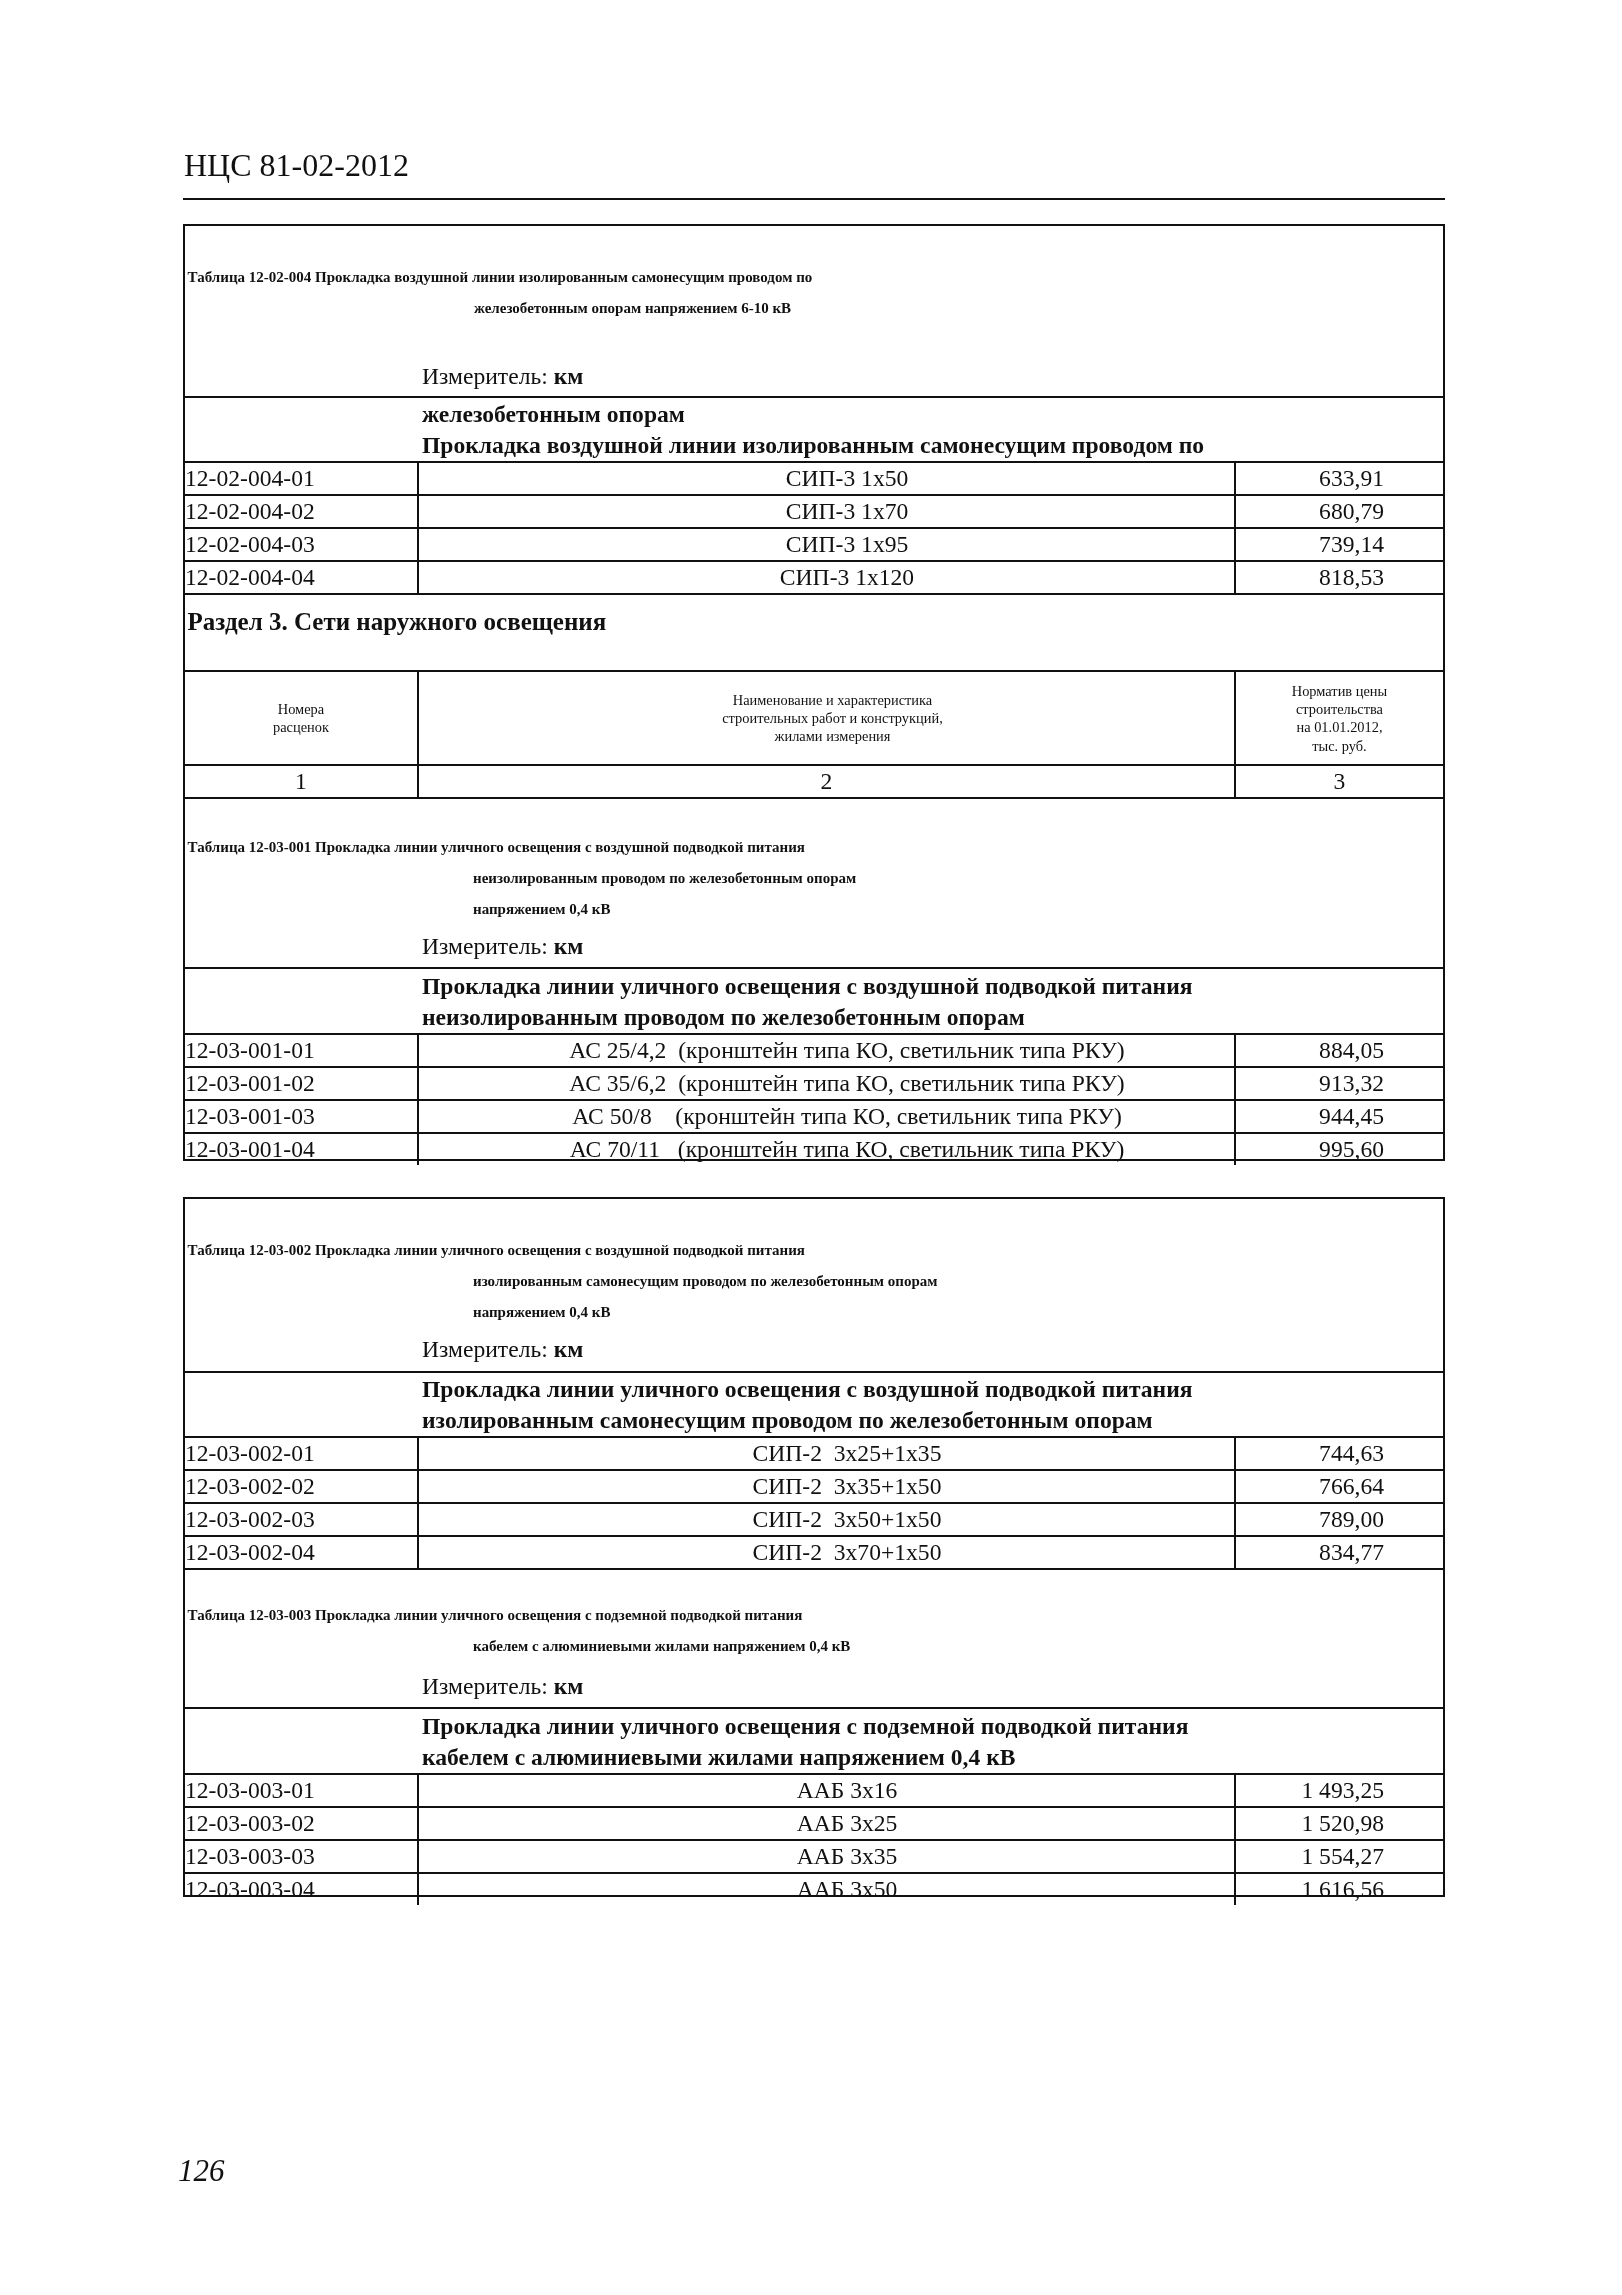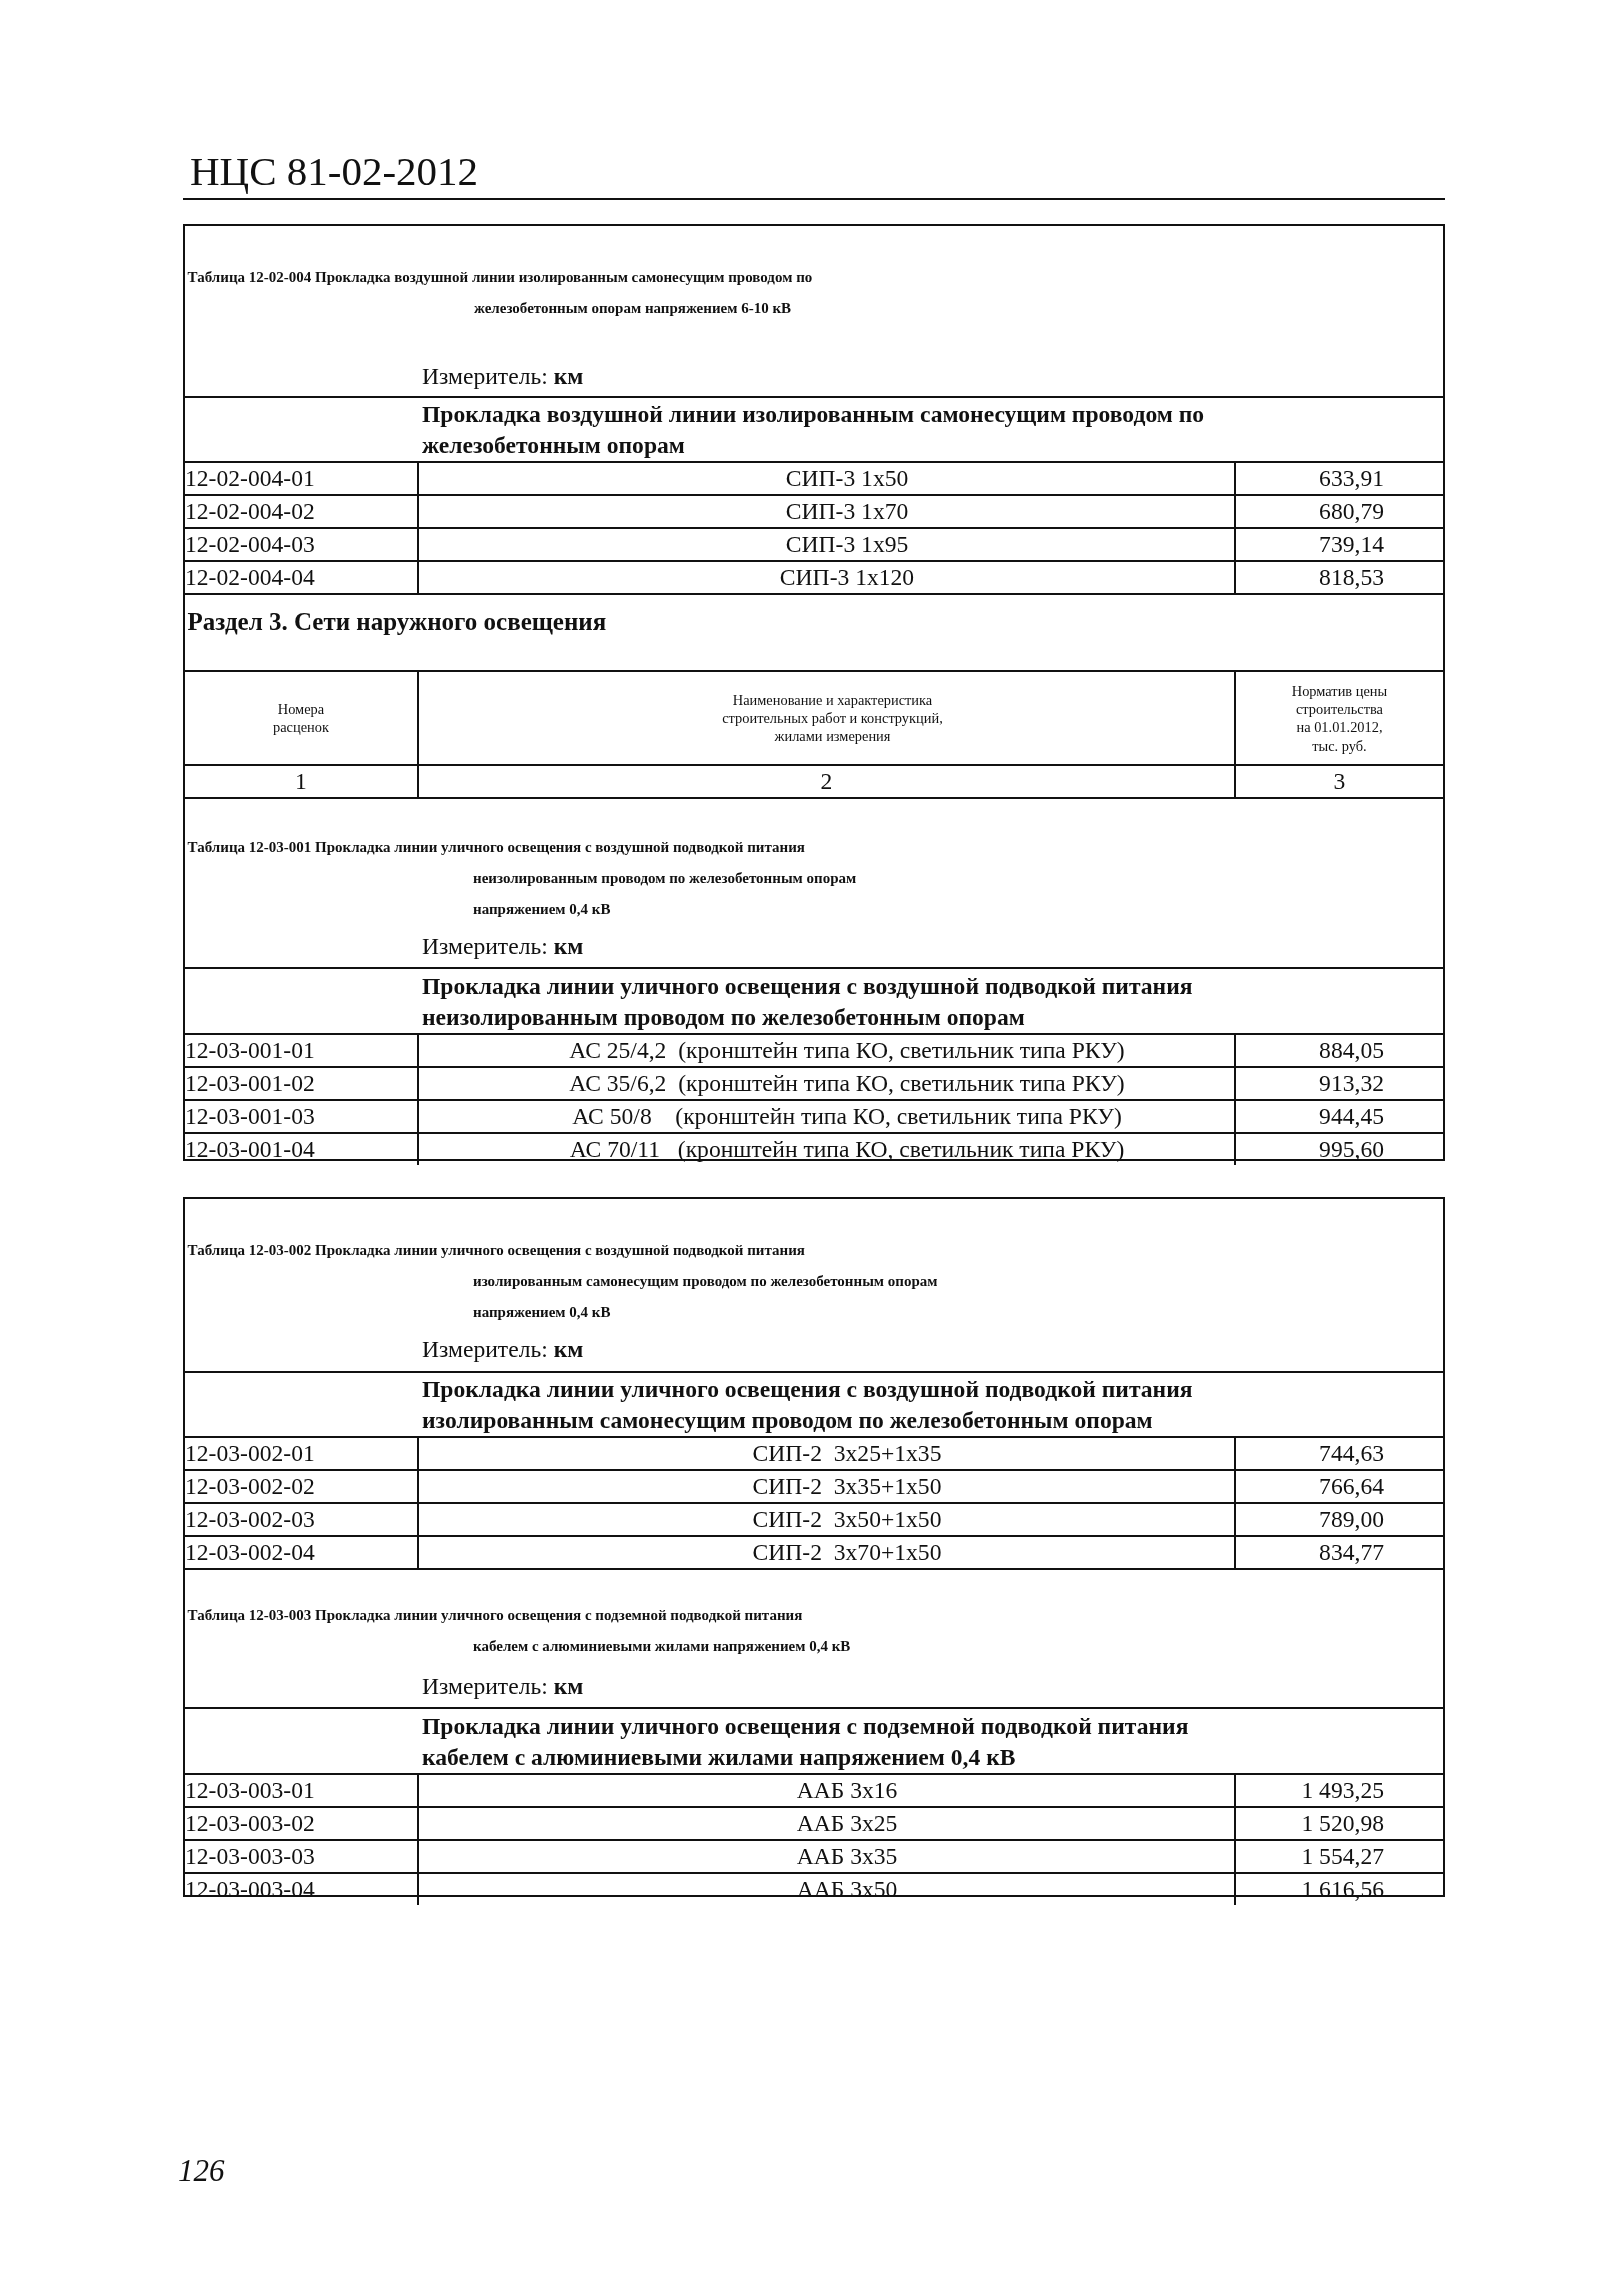--- a/index.html
+++ b/index.html
@@ -1,17 +1,17 @@
 <!DOCTYPE html>
 <html style="font-size:10.5px"><head>
 <meta charset="utf-8">
 <style>
   html, body { margin:0; padding:0; background:#fff; }
   body { width:1622px; height:2295px; position:relative; font-family:"Liberation Serif","DejaVu Serif",serif; color:#111; }
-  .doc-code { position:absolute; left:190px; top:147px; font-size:41px; }
+  .doc-code { position:absolute; left:184px; top:147px; font-size:32px; }
   .hr { position:absolute; left:183px; width:1262px; top:198px; height:2px; background:#111; }
   .block { position:absolute; left:183px; width:1262px; border:2px solid #111; box-sizing:border-box; }
   .title { font-weight:bold; font-size:15px; line-height:31px; position:relative; }
   .title .t1 { display:block; padding-left:2.6px; }
   .title .t2 { display:block; padding-left:289px; }
   .meas { font-size:23.6px; position:absolute; left:237px; }
   .meas b { font-weight:bold; }
   table { border-collapse:collapse; width:100%; font-size:23.6px; }
   td { border-top:2px solid #111; padding:0; height:31px; line-height:31px;text-align:center; }
   td.c1 { width:232px; text-align:left; border-right:2px solid #111; }
@@ -33,22 +33,22 @@
 
 <div class="block" style="top:224px; height:937px;">
   <div style="height:170px; position:relative;">
     <div class="title" style="top:36px;">
       <span class="t1">Таблица 12-02-004 Прокладка воздушной линии изолированным  самонесущим проводом по</span>
       <span class="t2">железобетонным опорам  напряжением  6-10 кВ</span>
     </div>
     <div class="meas" style="top:137px;"><span>Измеритель:</span> <b>км</b></div>
   </div>
   <div class="sub">
+    <div>железобетонным опорам</div>
     <div>Прокладка воздушной линии изолированным самонесущим проводом по</div>
-    <div>железобетонным опорам</div>
   </div>
   <table>
     <tbody>
         <tr>
           <td class="c1">12-02-004-01</td>
           <td class="c2">СИП-3 1х50</td>
           <td class="c3">633,91</td>
         </tr>
     <tr>
           <td class="c1">12-02-004-02</td>

